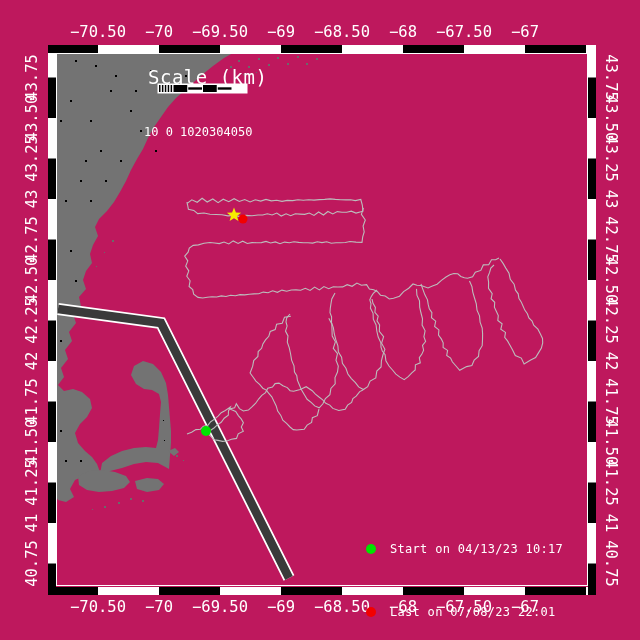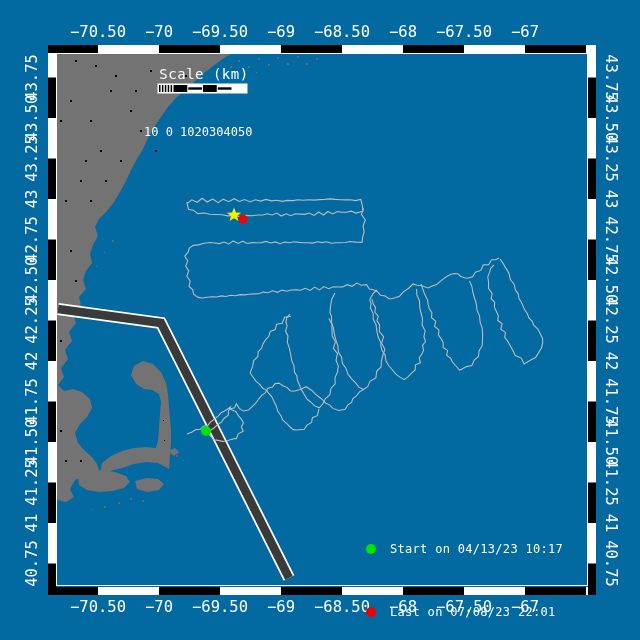--- a/index.html
+++ b/index.html
@@ -1,20 +1,20 @@
 <!DOCTYPE html>
 <html><head>
 <meta charset="utf-8">
 <style>
   html,body{margin:0;padding:0;background:#000;}
-  #stage{position:relative;width:640px;height:640px;background:#0369a1;overflow:hidden;
+  #stage{position:relative;width:640px;height:640px;background:#be185d;overflow:hidden;
          font-family:"DejaVu Sans Mono","Liberation Mono",monospace;}
   #map-root{position:absolute;left:0;top:0;width:640px;height:640px;}
   .ov{position:absolute;color:#fff;white-space:pre;}
-  #scale-title{left:148px;top:66px;width:112px;text-align:center;font-size:14px;letter-spacing:.5px;}
+  #scale-title{left:148px;top:66px;width:112px;text-align:center;font-size:19px;letter-spacing:.5px;}
   #scale-ticks{left:144px;top:103px;font-size:12px;margin-top:22px;}
   #legend{left:362px;top:498px;}
   .lrow{display:flex;align-items:center;height:25px;}
   .lmark{width:18px;height:18px;display:flex;align-items:center;justify-content:center;}
   .ldot{width:10px;height:10px;border-radius:50%;}
   .ltxt{margin-left:10px;font-size:12px;color:#fff;letter-spacing:.3px;}
 </style>
 </head>
 <body>
 

